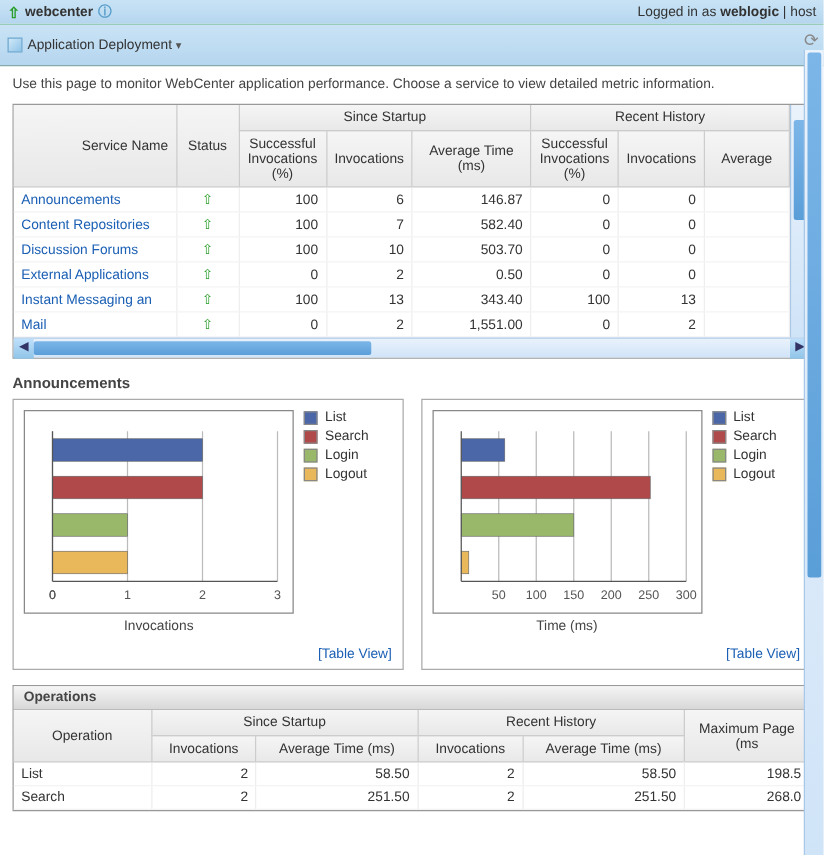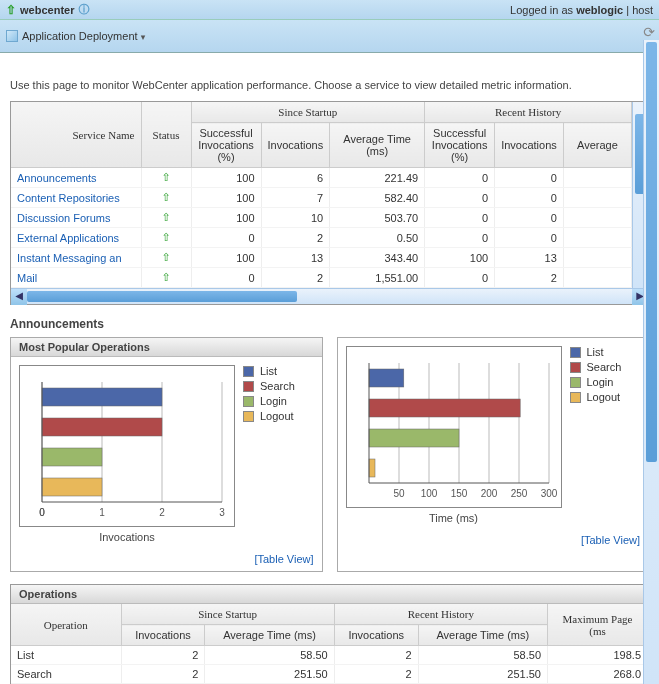--- a/index.html
+++ b/index.html
@@ -12,30 +12,30 @@
 .info-icon { color: #5a9ecb; font-size: 11px; }
 .subbar { background: linear-gradient(#c9e3f5, #b5d6ef); height: 20px; display: flex; align-items: center; padding: 16px 6px; border-bottom: 1px solid #8aa; }
 .subbar-left { display: flex; align-items: center; gap: 4px; color: #333; }
 .subbar-right { margin-left: auto; color: #333; }
 .refresh-icon { position: absolute; right: 4px; top: 24px; color: #888; font-size: 14px; cursor: pointer; }
 .cube-icon { width: 12px; height: 12px; background: linear-gradient(135deg,#d0e8f8,#8fc4e8); border: 1px solid #6fa8d0; }
 .drop-tri { font-size: 9px; color: #555; }
 .main { padding: 8px 10px 0 10px; height: 640px; overflow-y: auto; overflow-x: hidden; }
 .page-title { font-size: 15px; font-weight: bold; color: #555; margin-bottom: 4px; display: flex; align-items: center; }
 .page-help { margin-left: auto; color: #2a75bb; font-size: 14px; border: 1px solid #2a75bb; border-radius: 50%; width: 16px; height: 16px; text-align: center; line-height: 14px; font-weight: bold; }
-.page-sub { font-size: 11px; color: #444; margin-bottom: 10px; margin-top: 18px; }
+.page-sub { font-size: 11px; color: #444; margin-bottom: 10px; }
 .panel { border: 1px solid #999; margin-bottom: 12px; }
 .panel-h { background: linear-gradient(#f5f5f5,#d8d8d8); border-bottom: 1px solid #bbb; padding: 3px 8px; font-weight: bold; font-size: 11px; color: #444; }
 table.grid { border-collapse: collapse; width: 100%; font-size: 11px; }
 table.grid th { background: linear-gradient(#f5f5f5,#e8e8e8); font-weight: normal; color: #333; padding: 4px 6px; border-right: 1px solid #ccc; border-bottom: 1px solid #ccc; text-align: center; }
 table.grid td { padding: 3px 6px; border-right: 1px solid #eee; border-bottom: 1px solid #f3f3f3; }
 table.grid td.num { text-align: right; }
 table.grid td.link a { color: #1a5fb4; text-decoration: none; }
 table.grid td.cen { text-align: center; }
-.group-head th { border-bottom: 1px solid #ccc; font-family: Liberation Serif, serif; }
+.group-head th { border-bottom: 1px solid #ccc; }
 .scroll-wrap { position: relative; }
 .vscroll { position: absolute; right: 0; top: 0; width: 16px; height: 100%; background: linear-gradient(#eaf2fb,#d0e4f8); border-left: 1px solid #a9c8e8; }
 .vscroll .thumb { position: absolute; left: 2px; right: 2px; top: 12px; height: 80px; background: linear-gradient(#7cb6e8,#5a9ed8); border-radius: 2px; }
 .hscroll { height: 16px; background: linear-gradient(#eaf2fb,#d0e4f8); border-top: 1px solid #a9c8e8; position: relative; }
 .hscroll .lbtn, .hscroll .rbtn { position: absolute; top: 0; width: 16px; height: 16px; background: linear-gradient(#bfe0fb,#8fc4e8); text-align: center; line-height: 14px; color: #336; font-size: 10px; }
 .hscroll .lbtn { left: 0; }
 .hscroll .rbtn { right: 0; }
 .hscroll .thumb { position: absolute; left: 16px; width: 270px; top: 2px; bottom: 2px; background: linear-gradient(#7cb6e8,#5a9ed8); border-radius: 2px; }
 .section-title { font-weight: bold; font-size: 12px; color: #444; margin: 10px 0 6px 0; }
 .charts-row { display: flex; gap: 14px; }
@@ -95,21 +95,21 @@
             <th style="width:65px">Invocations</th>
             <th>Average</th>
           </tr>
         </thead>
         <tbody id="services-rows">
             <tr>
               <td class="link"><a href="#">Announcements</a></td>
               <td class="cen"><span style="color:#2a9e2a">⇧</span></td>
               <td class="num">100</td>
               <td class="num">6</td>
-              <td class="num">221.49</td>
+              <td class="num">146.87</td>
               <td class="num">0</td>
               <td class="num">0</td>
               <td class="num"></td>
             </tr>
             <tr>
               <td class="link"><a href="#">Content Repositories</a></td>
               <td class="cen"><span style="color:#2a9e2a">⇧</span></td>
               <td class="num">100</td>
               <td class="num">7</td>
               <td class="num">582.40</td>
@@ -168,21 +168,20 @@
       <div class="thumb"></div>
       <div class="rbtn">▶</div>
     </div>
   </div>
 
   <div class="section-title">Announcements</div>
 
   <div class="charts-row">
 
     <div class="chart-panel">
-      <div class="panel-h">Most Popular Operations</div>
       <div class="chart-body">
         <div>
           <div class="chart-svg-box">
             <svg id="chart1" width="210" height="150">
                 <line x1="20" x2="20" y1="10" y2="130" stroke="#bbb"></line>
                 <text x="20" y="144" text-anchor="middle" font-size="10" fill="#555">0</text>
                 <line x1="80" x2="80" y1="10" y2="130" stroke="#bbb"></line>
                 <text x="80" y="144" text-anchor="middle" font-size="10" fill="#555">1</text>
                 <line x1="140" x2="140" y1="10" y2="130" stroke="#bbb"></line>
                 <text x="140" y="144" text-anchor="middle" font-size="10" fill="#555">2</text>

